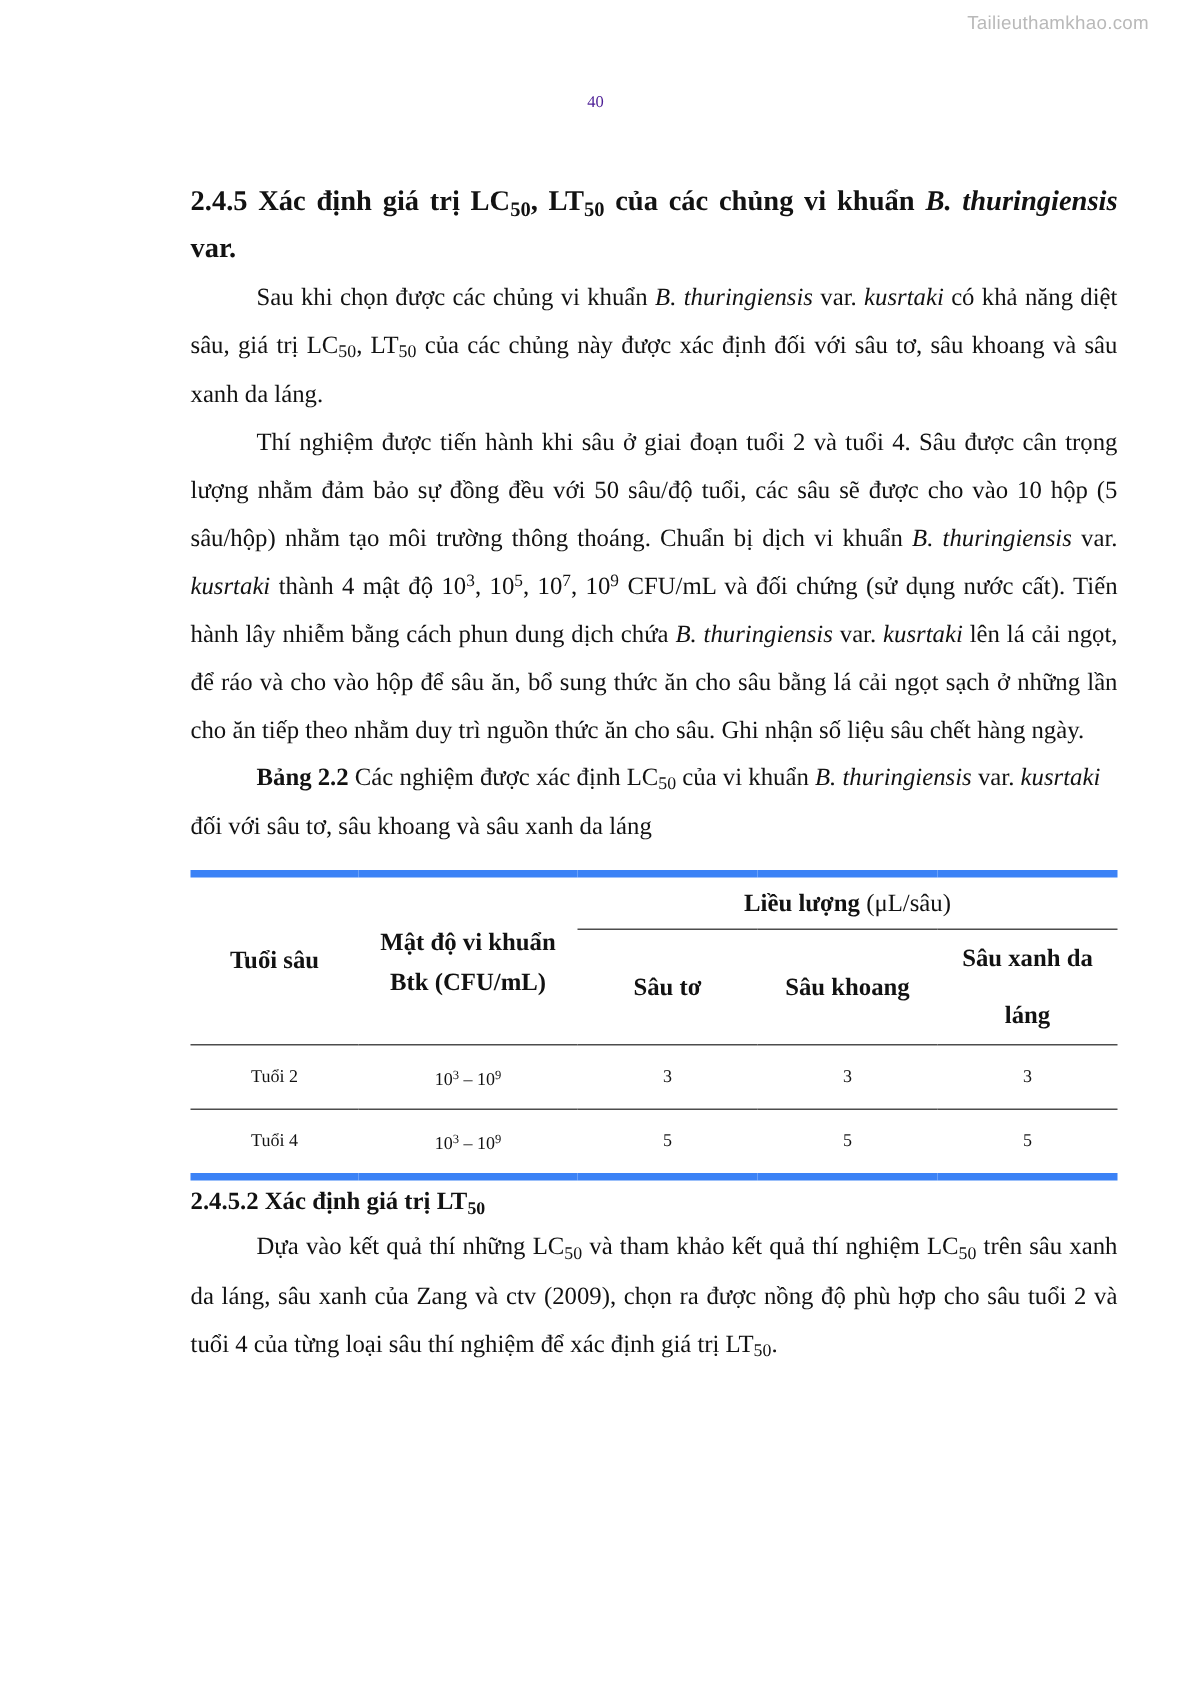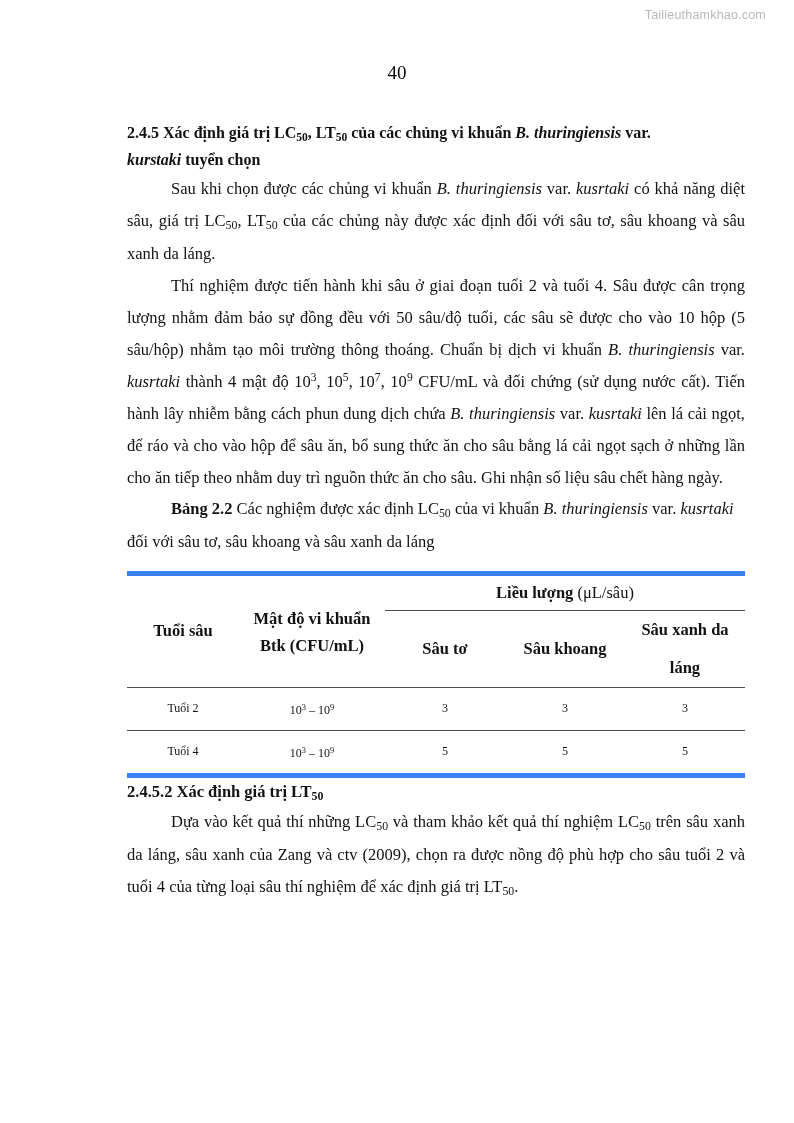--- a/index.html
+++ b/index.html
@@ -30,39 +30,39 @@
     user-select: none;
   }
 
   
   .page-number {
     position: absolute;
     top: 62px;
     left: 0;
     width: 794px;
     text-align: center;
-    font-size: 19px;
-    color: #000000;
+    font-size: 11px;
+    color: #4c1d95;
   }
 
   
   .content {
     position: absolute;
     left: 127px;
     top: 120px;
     width: 618px;
   }
 
   p, h3, h4 {
     margin: 0;
     padding: 0;
   }
 
   .heading {
-    font-size: 16px;
+    font-size: 19px;
     font-weight: bold;
     line-height: 1.62;
     text-align: justify;
     text-justify: inter-word;
   }
   .heading-sub {
     font-size: 16.5px;
     font-weight: bold;
     line-height: 1.62;
     margin-top: 1px;
@@ -149,21 +149,20 @@
 
 <div class="page">
 
   <div class="watermark">Tailieuthamkhao.com</div>
 
   <div class="page-number">40</div>
 
   <div class="content">
 
     <p class="heading"><span>2.4.5 Xác định giá trị LC</span><span class="sub">50</span><span>, LT</span><span class="sub">50</span><span> của các chủng vi khuẩn </span><i>B. thuringiensis</i><span> var.</span></p>
-    <p class="heading"><i>kurstaki</i><span> tuyển chọn</span></p>
 
 
     <p class="body-par"><span>Sau khi chọn được các chủng vi khuẩn </span><i>B. thuringiensis</i><span> var. </span><i>kusrtaki</i><span> có khả năng diệt sâu, giá trị LC</span><span class="sub">50</span><span>, LT</span><span class="sub">50</span><span> của các chủng này được xác định đối với sâu tơ, sâu khoang và sâu xanh da láng.</span></p>
 
     <p class="body-par tight"><span>Thí nghiệm được tiến hành khi sâu ở giai đoạn tuổi 2 và tuổi 4. Sâu được cân trọng lượng nhằm đảm bảo sự đồng đều với 50 sâu/độ tuổi, các sâu sẽ được cho vào 10 hộp (5 sâu/hộp) nhằm tạo môi trường thông thoáng. Chuẩn bị dịch vi khuẩn </span><i>B. thuringiensis</i><span> var. </span><i>kusrtaki</i><span> thành 4 mật độ 10</span><span class="sup">3</span><span>, 10</span><span class="sup">5</span><span>, 10</span><span class="sup">7</span><span>, 10</span><span class="sup">9</span><span> CFU/mL và đối chứng (sử dụng nước cất). Tiến hành lây nhiễm bằng cách phun dung dịch chứa </span><i>B. thuringiensis</i><span> var. </span><i>kusrtaki</i><span> lên lá cải ngọt, để ráo và cho vào hộp để sâu ăn, bổ sung thức ăn cho sâu bằng lá cải ngọt sạch ở những lần cho ăn tiếp theo nhằm duy trì nguồn thức ăn cho sâu. Ghi nhận số liệu sâu chết hàng ngày.</span></p>
 
     <p class="caption"><b>Bảng 2.2</b><span> Các nghiệm được xác định LC</span><span class="sub">50</span><span> của vi khuẩn </span><i>B. thuringiensis</i><span> var. </span><i>kusrtaki</i><span> đối với sâu tơ, sâu khoang và sâu xanh da láng</span></p>
 
     <div class="table-wrap">
       <table class="data">

